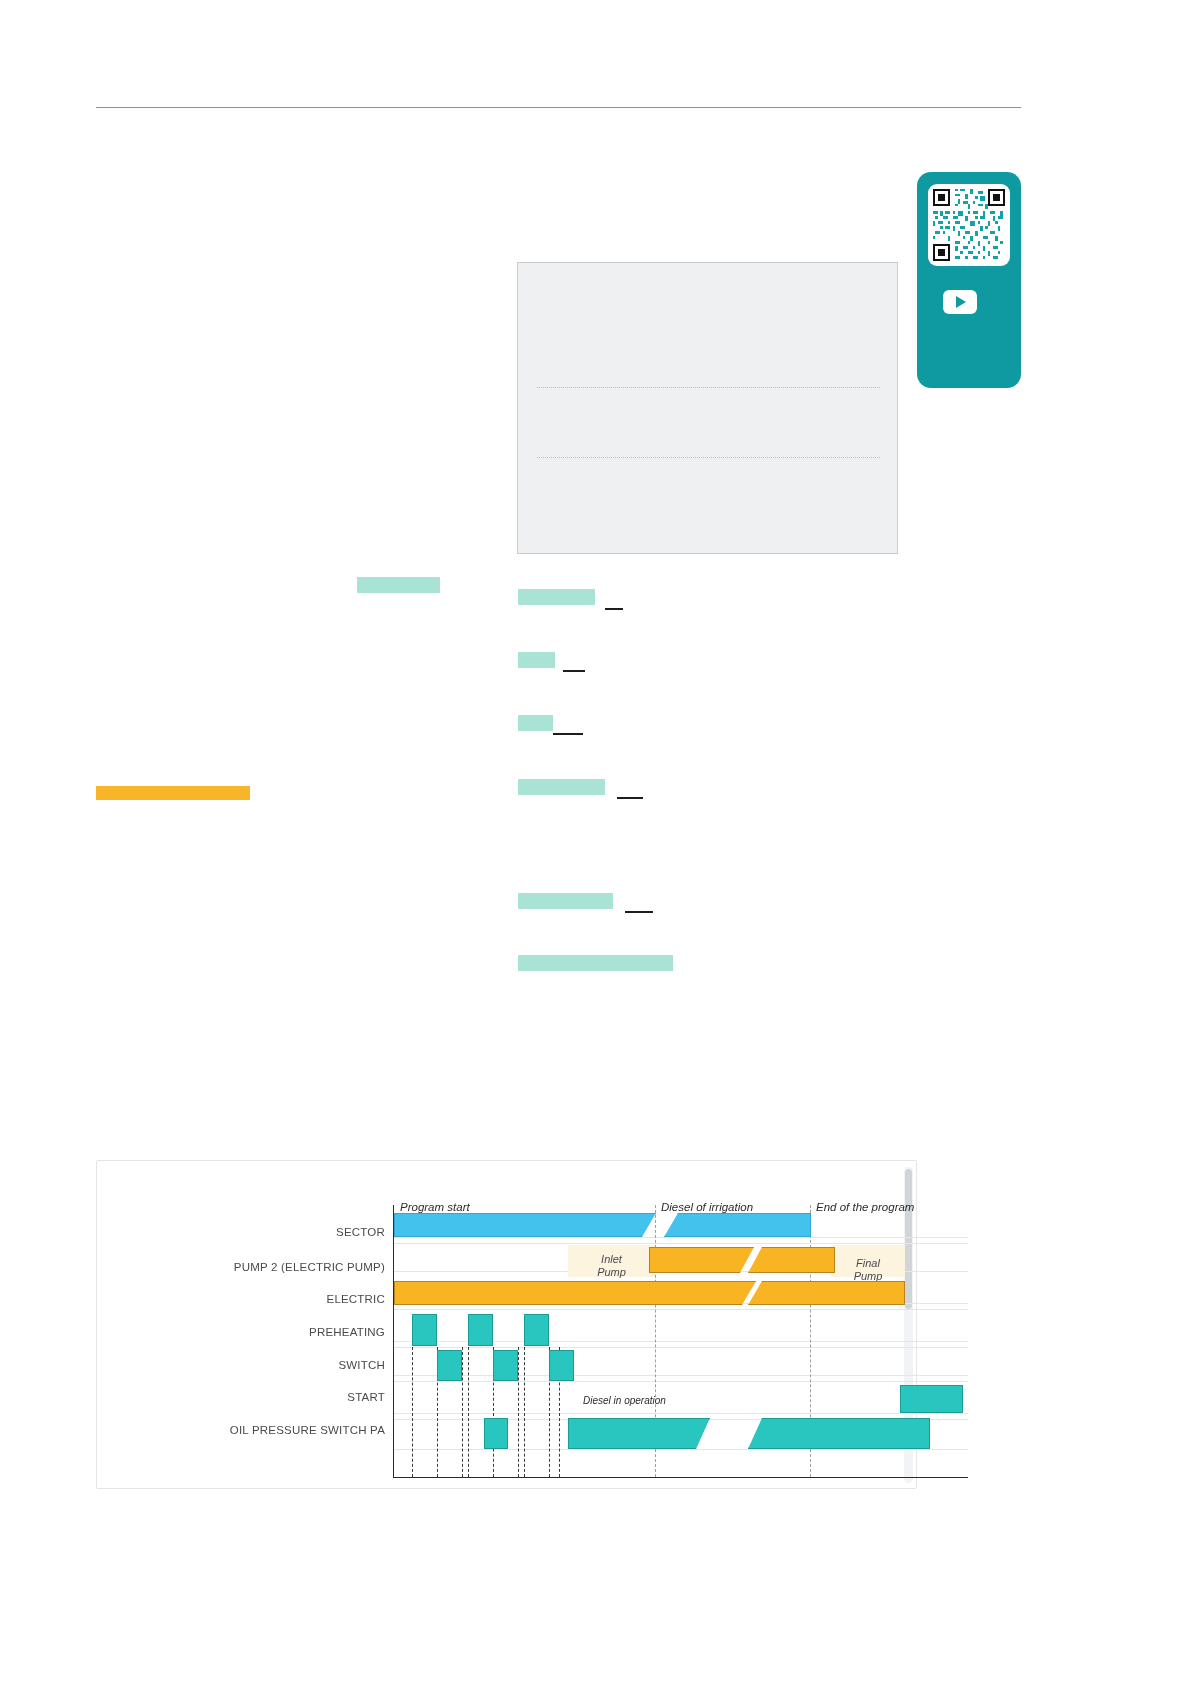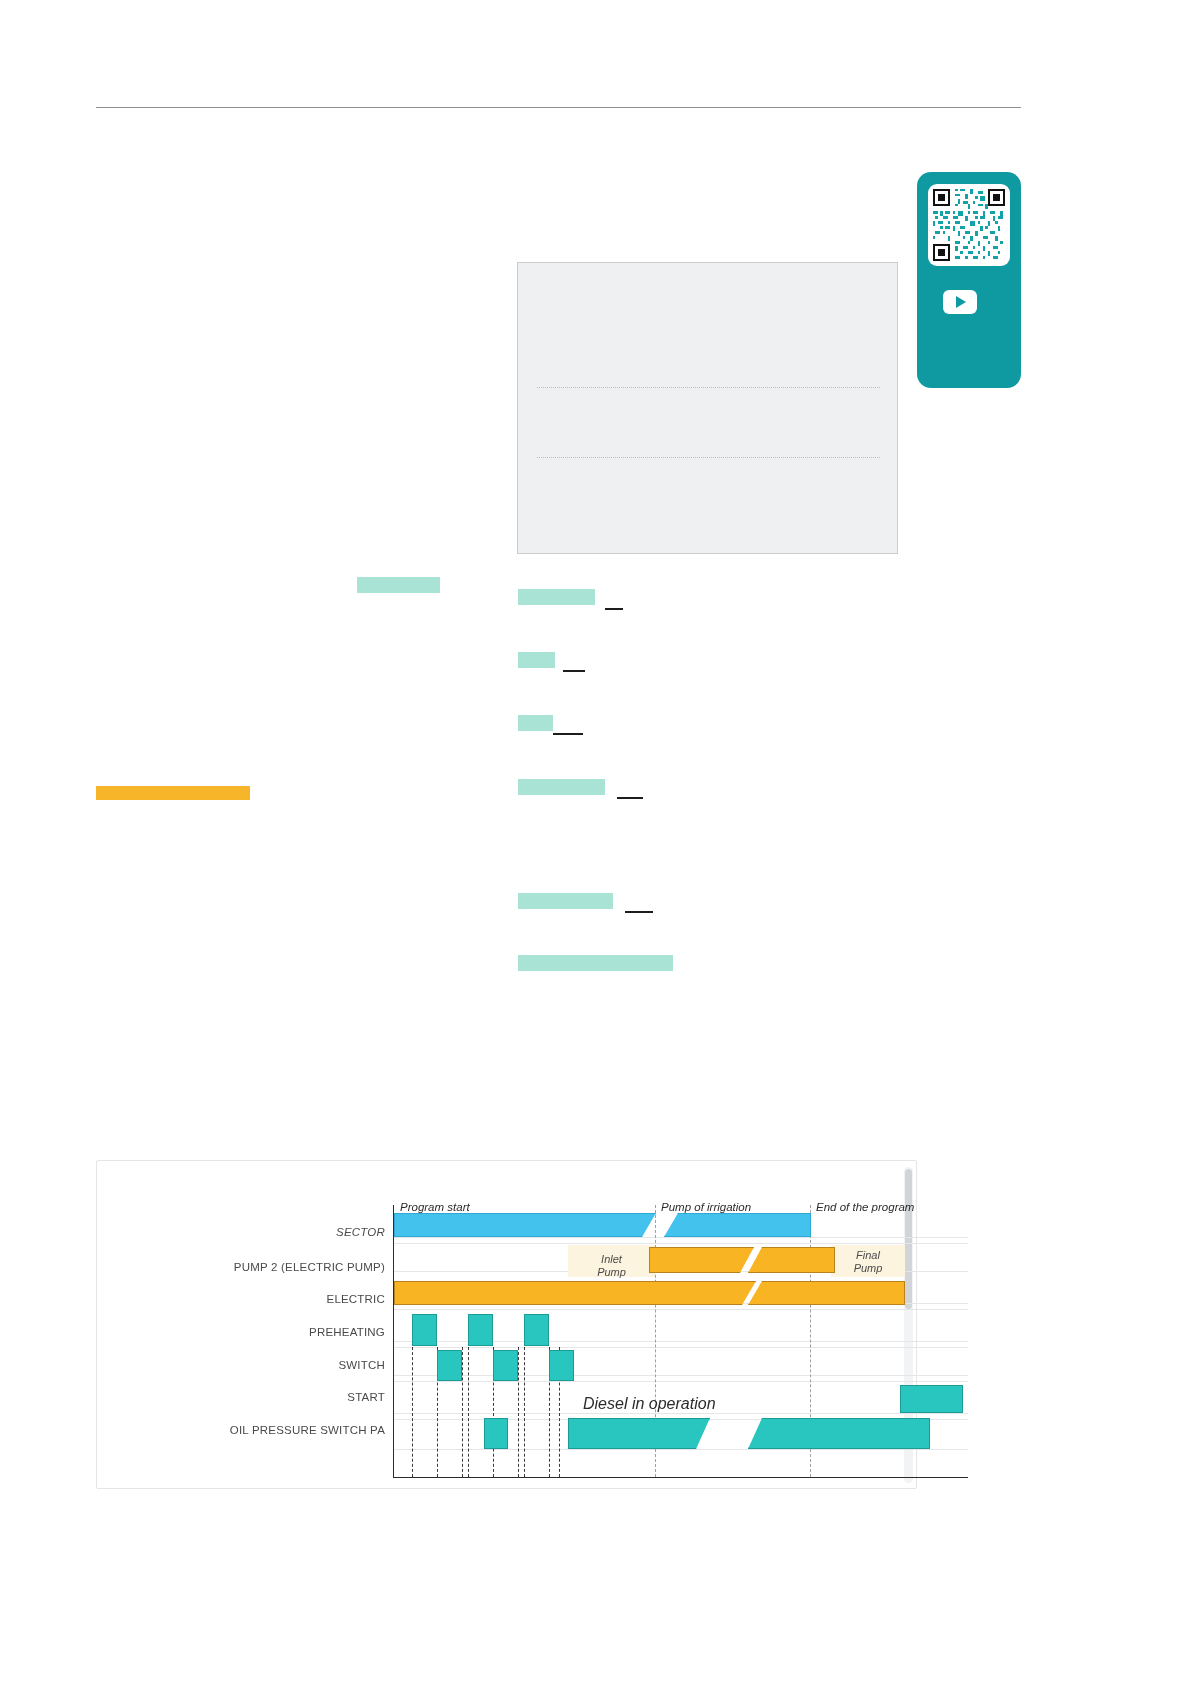--- a/index.html
+++ b/index.html
@@ -107,21 +107,21 @@
   .bar.skewR{clip-path:polygon(0 0,100% 0,calc(100% - 14px) 100%,0 100%);}
   .bar.skewL{clip-path:polygon(14px 0,100% 0,100% 100%,0 100%);}
   .band-cream{
     position:absolute;background:#fdf4e0;
   }
   .band-label{
     position:absolute;font-size:11px;font-style:italic;color:#4a4a4a;
     text-align:center;line-height:13px;white-space:nowrap;
   }
   .diesel-label{
-    position:absolute;font-size:16px;font-style:italic;color:#2b2b2b;
+    position:absolute;font-size:10px;font-style:italic;color:#2b2b2b;
     white-space:nowrap;
   }
 </style>
 </head>
 <body>
 
 <div class="top-rule"></div>
 
 <div class="qr-badge">
   <div class="qr-card">
@@ -268,44 +268,44 @@
     <div class="rowline" style="top:288px;"></div>
 
     <div class="axis-v"></div>
     <div class="axis-h"></div>
 
     <div class="marker-line" style="left:296px;top:44px;height:272px;border-left-color:#2b2b2b;border-left-style:solid;"></div>
     <div class="marker-line" style="left:558px;top:44px;height:272px;"></div>
     <div class="marker-line" style="left:713px;top:44px;height:272px;"></div>
 
     <span class="marker-text" style="left:303px;top:40px;">Program start</span>
-    <span class="marker-text" style="left:564px;top:40px;">Pump of irrigation</span>
+    <span class="marker-text" style="left:564px;top:40px;">Diesel of irrigation</span>
     <span class="marker-text" style="left:719px;top:40px;">End of the program</span>
 
     <div class="tick" style="left:315px;top:186px;height:130px;"></div>
     <div class="tick" style="left:340px;top:186px;height:130px;"></div>
     <div class="tick" style="left:365px;top:186px;height:130px;"></div>
     <div class="tick" style="left:371px;top:186px;height:130px;"></div>
     <div class="tick" style="left:396px;top:186px;height:130px;"></div>
     <div class="tick" style="left:421px;top:186px;height:130px;"></div>
     <div class="tick" style="left:427px;top:186px;height:130px;"></div>
     <div class="tick" style="left:452px;top:186px;height:130px;"></div>
     <div class="tick" style="left:462px;top:186px;height:130px;"></div>
 
-    <span class="row-label" style="right:524px;top:65px;font-style:italic;">SECTOR</span>
+    <span class="row-label" style="right:524px;top:65px;">SECTOR</span>
     <div class="bar blue skewR" style="left:297px;top:52px;width:262px;height:24px;"></div>
     <div class="bar blue skewL" style="left:567px;top:52px;width:147px;height:24px;"></div>
 
     <span class="row-label" style="right:524px;top:100px;">PUMP 2 (ELECTRIC PUMP)</span>
     <div class="band-cream" style="left:471px;top:84px;width:87px;height:32px;"></div>
     <div class="band-cream" style="left:734px;top:84px;width:74px;height:32px;"></div>
     <div class="bar orange skewR" style="left:552px;top:86px;width:105px;height:26px;"></div>
     <div class="bar orange skewL" style="left:651px;top:86px;width:87px;height:26px;"></div>
     <span class="band-label" style="left:471px;top:92px;width:87px;">Inlet<br>Pump</span>
-    <span class="band-label" style="left:734px;top:88px;width:74px;">Final<br>Pump</span>
+    <span class="band-label" style="left:734px;top:96px;width:74px;">Final<br>Pump</span>
 
     <span class="row-label" style="right:524px;top:132px;">ELECTRIC</span>
     <div class="bar orange skewR" style="left:297px;top:120px;width:362px;height:24px;"></div>
     <div class="bar orange skewL" style="left:651px;top:120px;width:157px;height:24px;"></div>
 
     <span class="row-label" style="right:524px;top:165px;">PREHEATING</span>
     <div class="bar teal" style="left:315px;top:153px;width:25px;height:32px;"></div>
     <div class="bar teal" style="left:371px;top:153px;width:25px;height:32px;"></div>
     <div class="bar teal" style="left:427px;top:153px;width:25px;height:32px;"></div>
 

